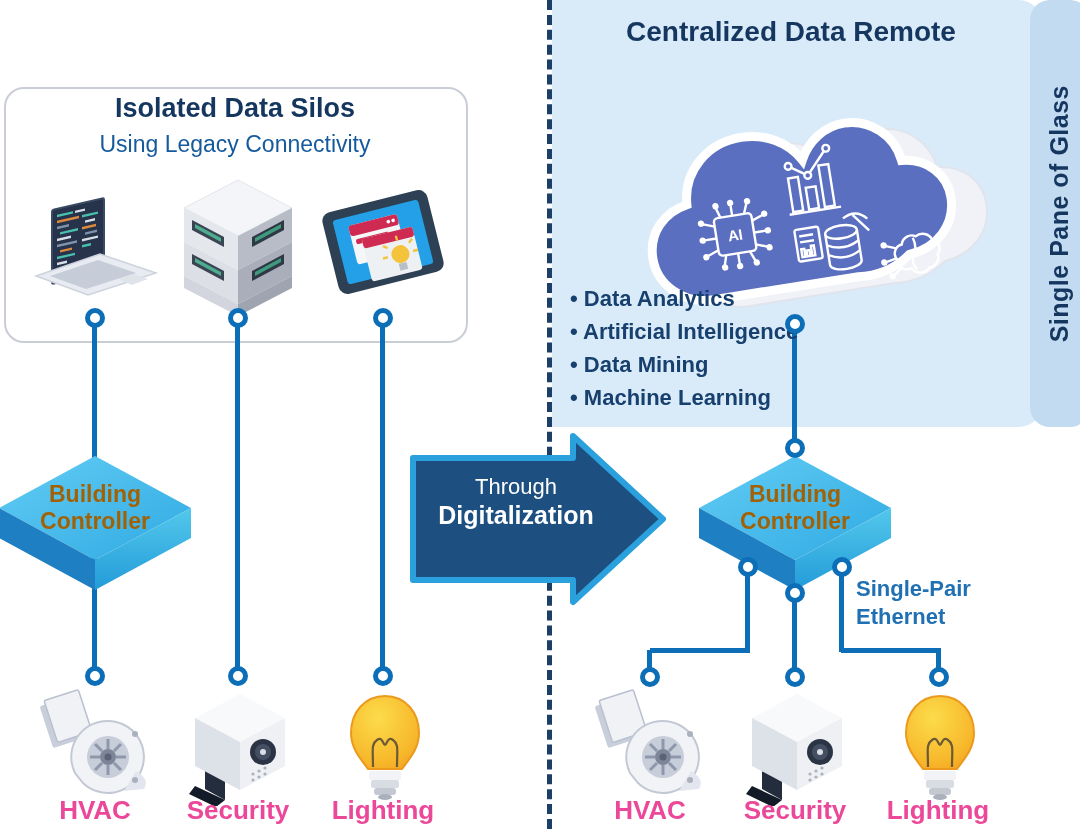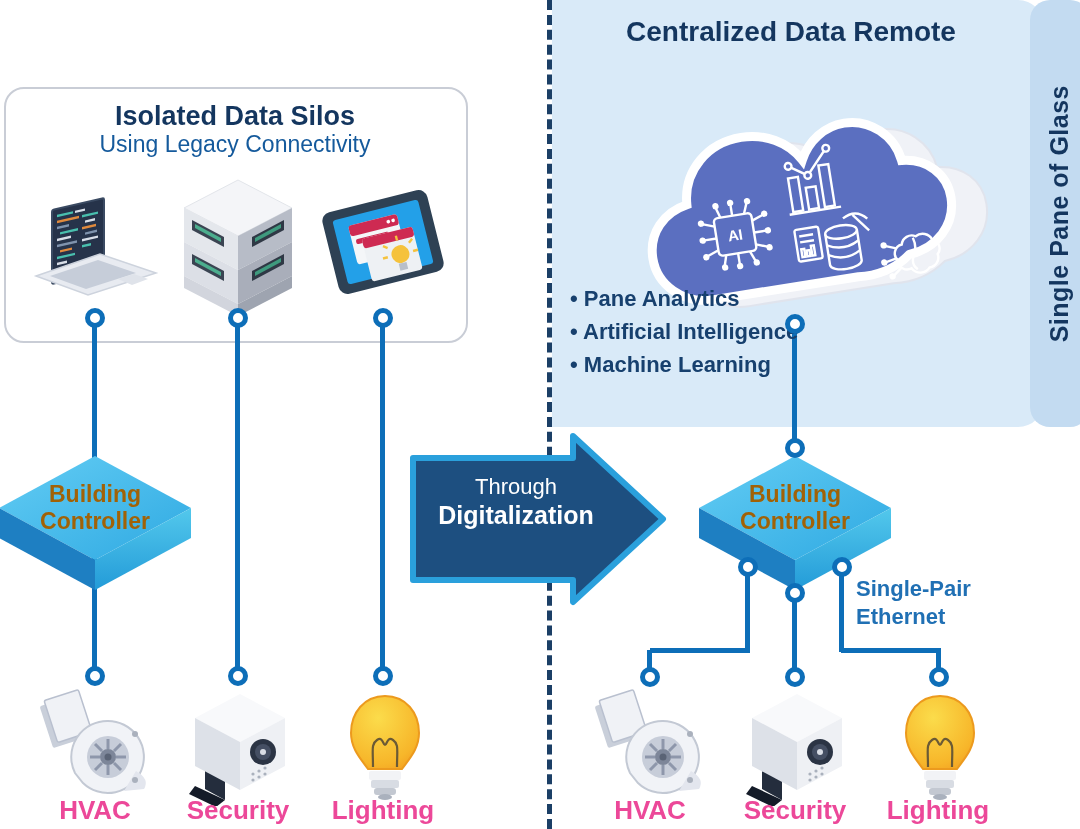--- a/index.html
+++ b/index.html
@@ -20,21 +20,21 @@
            font-size:28px;font-weight:bold;color:#14365f;}
   .r-sub{left:552px;top:50px;width:478px;text-align:center;
          font-size:24px;font-weight:500;color:#1b466f;}
 
   ul.bullets{left:570px;top:282px;margin:0;padding:0;list-style:none;}
   ul.bullets li{font-size:22px;font-weight:600;color:#17406e;line-height:33px;}
   ul.bullets li::before{content:"• ";color:#17406e;}
 
   
   .silo-box{left:4px;top:87px;width:460px;height:252px;border:2px solid #c9cdd6;border-radius:20px;}
-  .l-title{left:4px;top:101px;width:462px;text-align:center;font-size:27px;font-weight:bold;color:#14365f;}
+  .l-title{left:4px;top:93px;width:462px;text-align:center;font-size:27px;font-weight:bold;color:#14365f;}
   .l-sub{left:4px;top:131px;width:462px;text-align:center;font-size:23px;font-weight:500;color:#155a9c;}
 
   
   .vline{width:5px;background:#0d6eb8;}
   .hline{height:5px;background:#0d6eb8;}
   .node{width:10px;height:10px;background:#fff;border:5px solid #0d6eb8;border-radius:50%;}
   .dash{left:547px;top:0;height:829px;width:0;border-left:5px dashed #1b3f66;}
 
   
   .ctrl-label{width:170px;text-align:center;color:#a16207;font-size:23px;font-weight:bold;line-height:27px;}
@@ -219,22 +219,23 @@
           <circle cx="0" cy="17" r="2" fill="#fff"></circle>
         <line x1="10" y1="32" x2="0" y2="34"></line>
           <circle cx="-2" cy="34" r="2" fill="#fff"></circle>
         <line x1="14" y1="42" x2="6" y2="48"></line>
           <circle cx="4" cy="49" r="2" fill="#fff"></circle>
       </g>
     </g>
   </svg>
 
   <ul class="abs bullets">
-    <li>Pane Analytics</li>
+    <li>Data Analytics</li>
     <li>Artificial Intelligence</li>
+    <li>Data Mining</li>
     <li>Machine Learning</li>
   </ul>
 
   <div class="abs strip-label">
     <span>Single Pane of Glass</span>
   </div>
 
   <svg class="abs" style="left:405px;top:428px;" width="270" height="185" viewBox="0 0 270 185">
     <polygon points="8,30 168,30 168,8 258,91 168,174 168,152 8,152" fill="#1d4f80" stroke="#2aa0dc" stroke-width="6" stroke-linejoin="round"></polygon>
   </svg>

